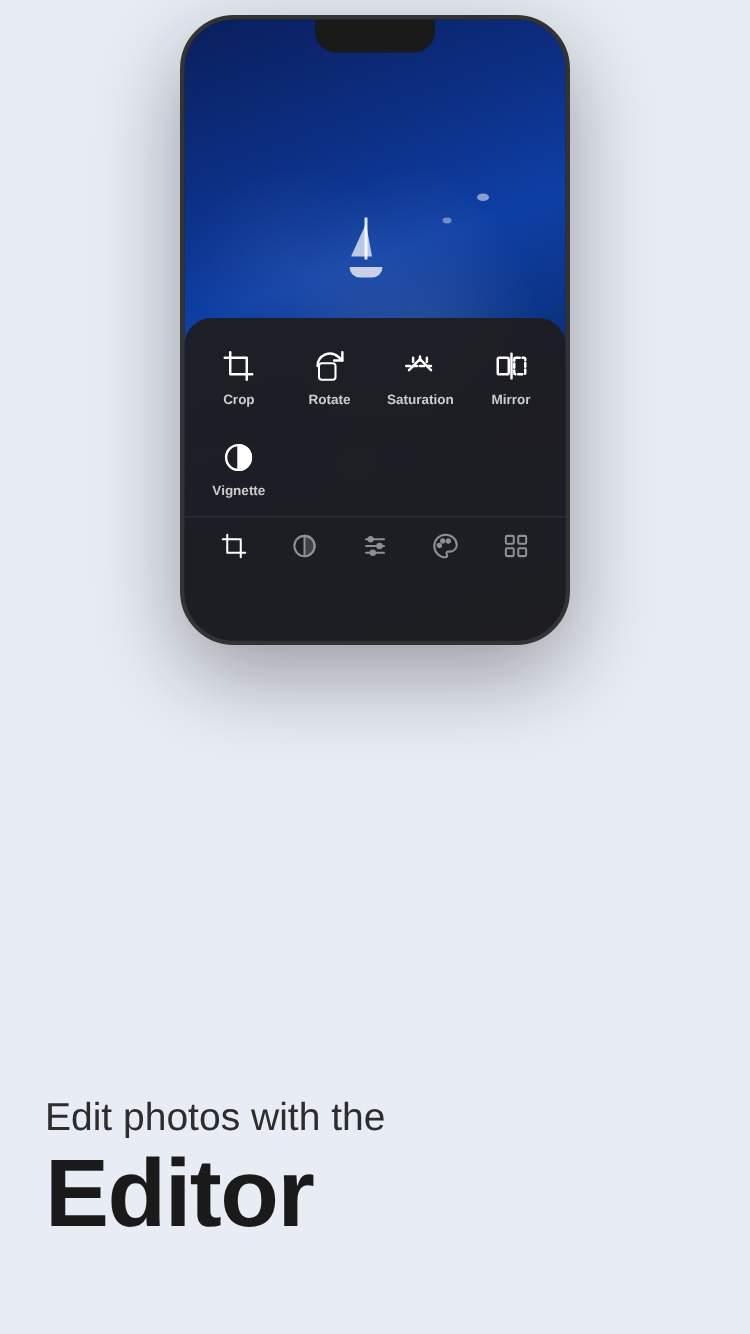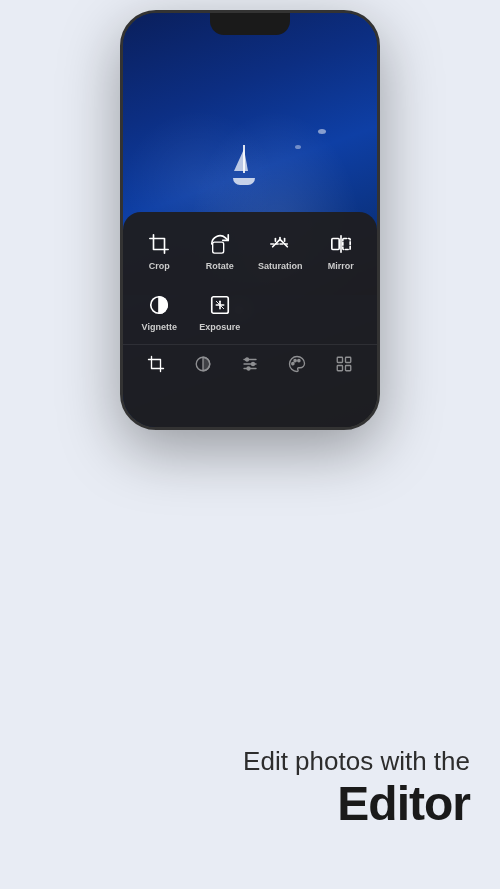--- a/index.html
+++ b/index.html
@@ -228,33 +228,33 @@
       stroke-linecap: round;
       stroke-linejoin: round;
     }
 
     
     .text-section {
       position: absolute;
       bottom: 80px;
       left: 0;
       right: 0;
-      text-align: right;
+      text-align: left;
       padding: 0 30px;
     }
 
     .subtitle-text {
       font-size: 26px;
       font-weight: 400;
       color: #2d2d2d;
       margin-bottom: 2px;
     }
 
     .title-text {
-      font-size: 48px;
+      font-size: 64px;
       font-weight: 800;
       color: #1a1a1a;
       line-height: 1.05;
       letter-spacing: -1px;
     }
   </style>
 </head>
 <body>
 
 <div class="phone-wrapper" style="top: 10px;">
@@ -326,31 +326,20 @@
           <div class="tool-item">
             <div class="tool-icon">
               <svg viewBox="0 0 24 24">
                 <circle cx="12" cy="12" r="9"></circle>
                 <path d="M12 3 A9 9 0 0 1 12 21 Z" fill="white"></path>
               </svg>
             </div>
             <span class="tool-label">Vignette</span>
           </div>
 
-          <div class="tool-item">
-            <div class="tool-icon">
-              <svg viewBox="0 0 24 24">
-                <rect x="3" y="3" width="18" height="18" rx="2"></rect>
-                <line x1="12" y1="8" x2="12" y2="16"></line>
-                <line x1="8" y1="12" x2="16" y2="12"></line>
-                <path d="M8 8 L16 16" stroke-width="1"></path>
-              </svg>
-            </div>
-            <span class="tool-label">Exposure</span>
-          </div>
 
 
         </div>
 
         <div class="bottom-nav">
           <div class="nav-icon active">
             <svg viewBox="0 0 24 24">
                 <polyline points="6,2 6,18 22,18"></polyline>
                 <polyline points="2,6 18,6 18,22"></polyline>
               </svg>

